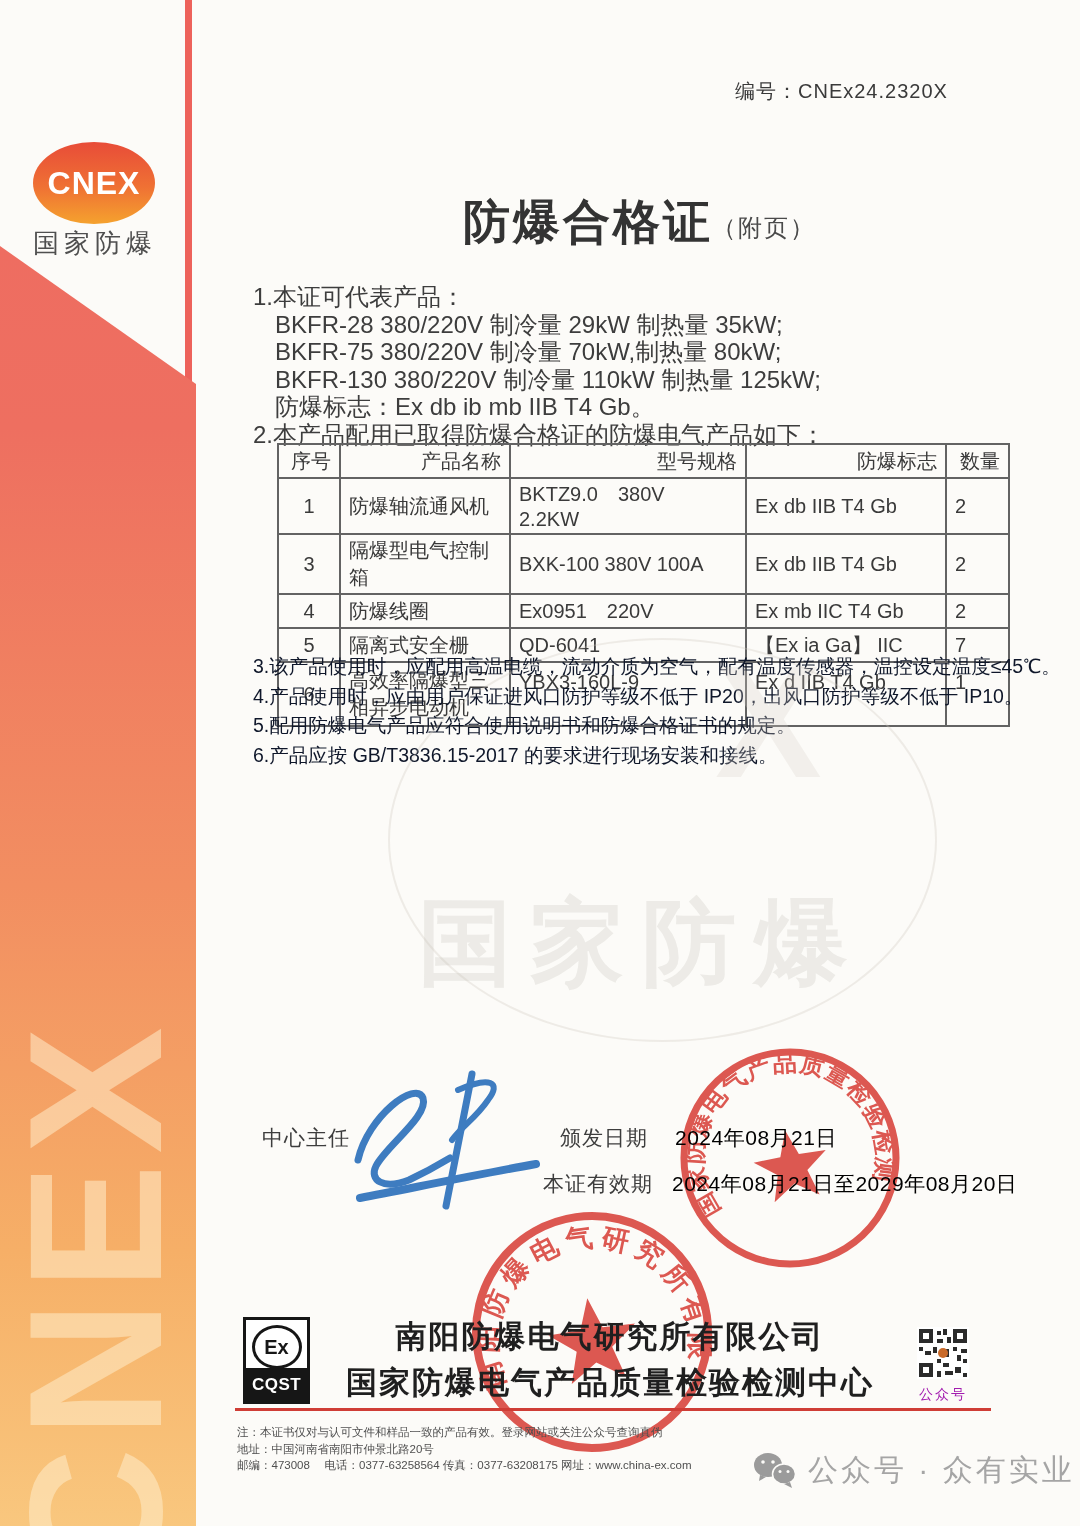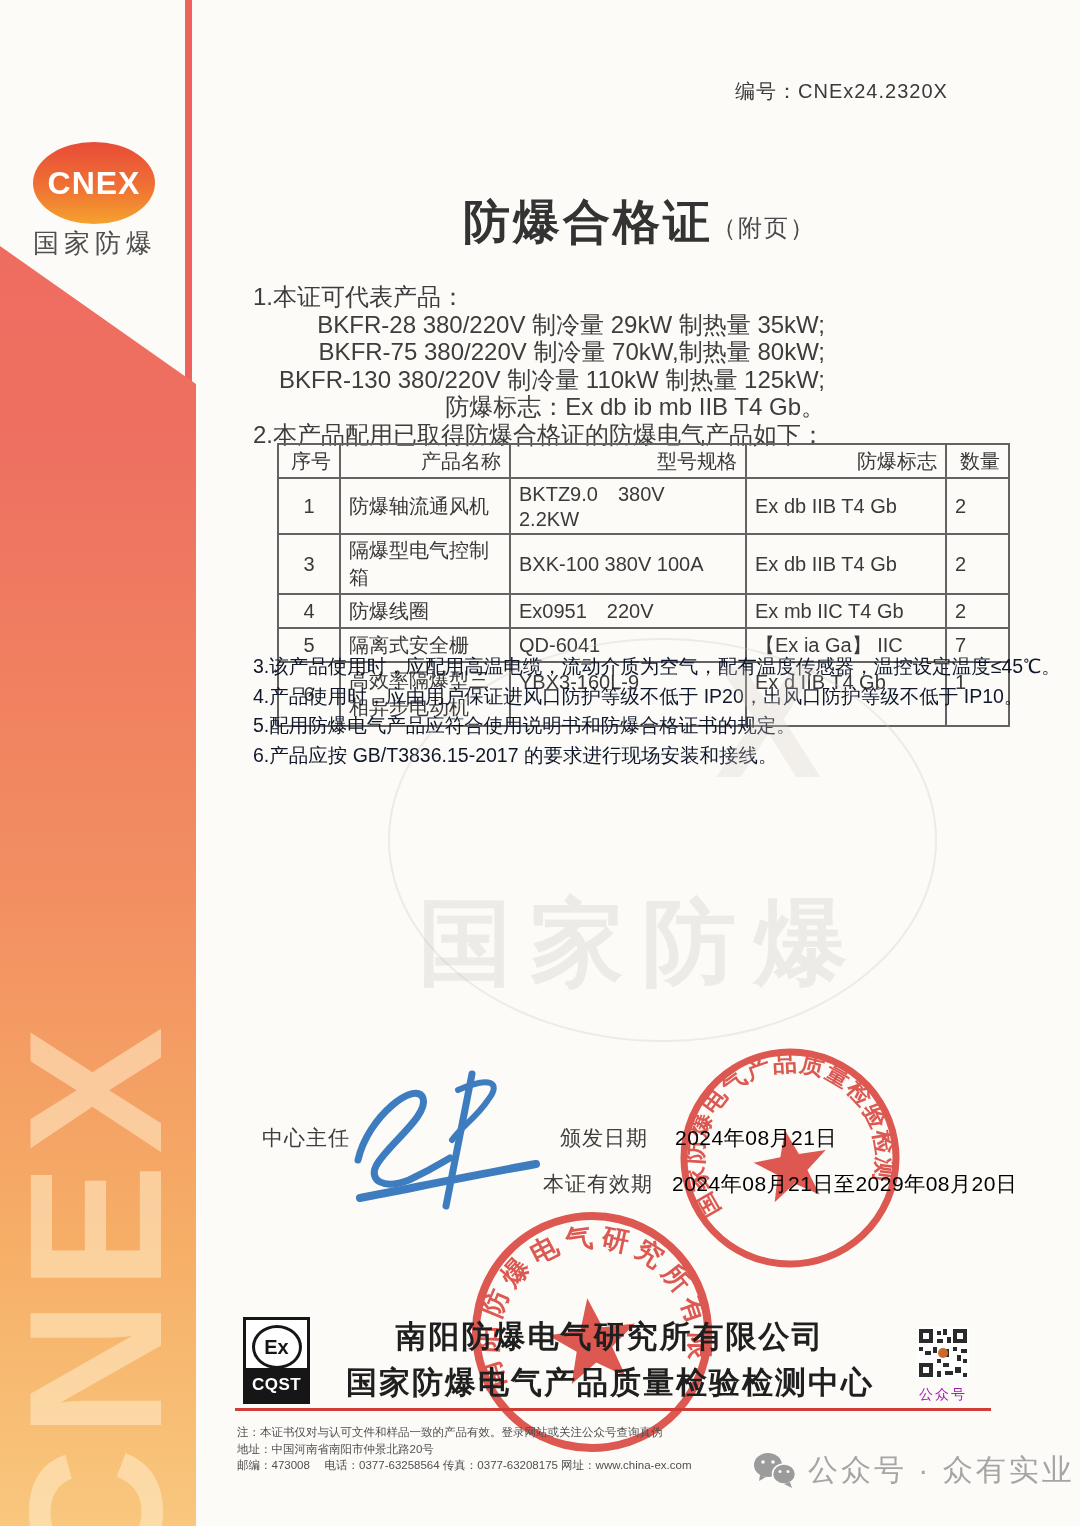--- a/index.html
+++ b/index.html
@@ -23,21 +23,21 @@
   .logo-caption{position:absolute;left:25px;top:226px;width:140px;text-align:center;
     font-size:26px;color:#4f4f4f;letter-spacing:5px;font-weight:500;}
 
   
   .cert-no{position:absolute;left:735px;top:78px;font-size:20px;color:#3a3a3a;letter-spacing:1px;}
   .title{position:absolute;left:463px;top:191px;font-size:47px;font-weight:bold;color:#333;letter-spacing:3px;}
   .title-suffix{position:absolute;left:712px;top:212px;font-size:24px;color:#4a4a4a;letter-spacing:2px;}
 
   
   .sec1{position:absolute;left:253px;top:283px;font-size:24px;color:#3d3d3d;line-height:27.5px;white-space:nowrap;}
-  .sec1 .indent{padding-left:22px;text-align:right;}
+  .sec1 .indent{padding-left:22px;}
   .notes{position:absolute;left:253px;top:652px;font-size:19.5px;color:#0f172a;line-height:29.5px;white-space:nowrap;}
 
   
   table.products{position:absolute;left:277px;top:443px;border-collapse:collapse;table-layout:fixed;
     font-size:20px;color:#3a3a3a;}
   table.products td,table.products th{border:2px solid #636363;padding:2px 8px;font-weight:normal;
     overflow:hidden;}
   table.products th{text-align:right;}
   td.c{text-align:center;}
   td.l{text-align:left;}

